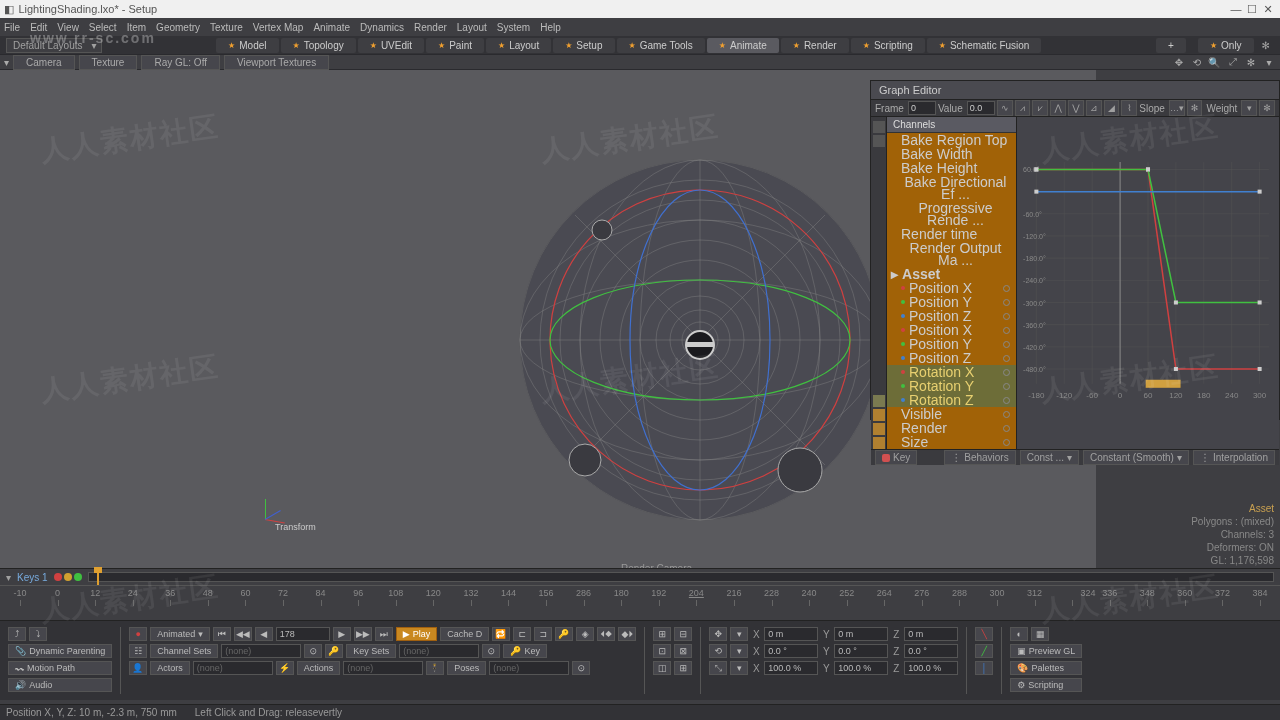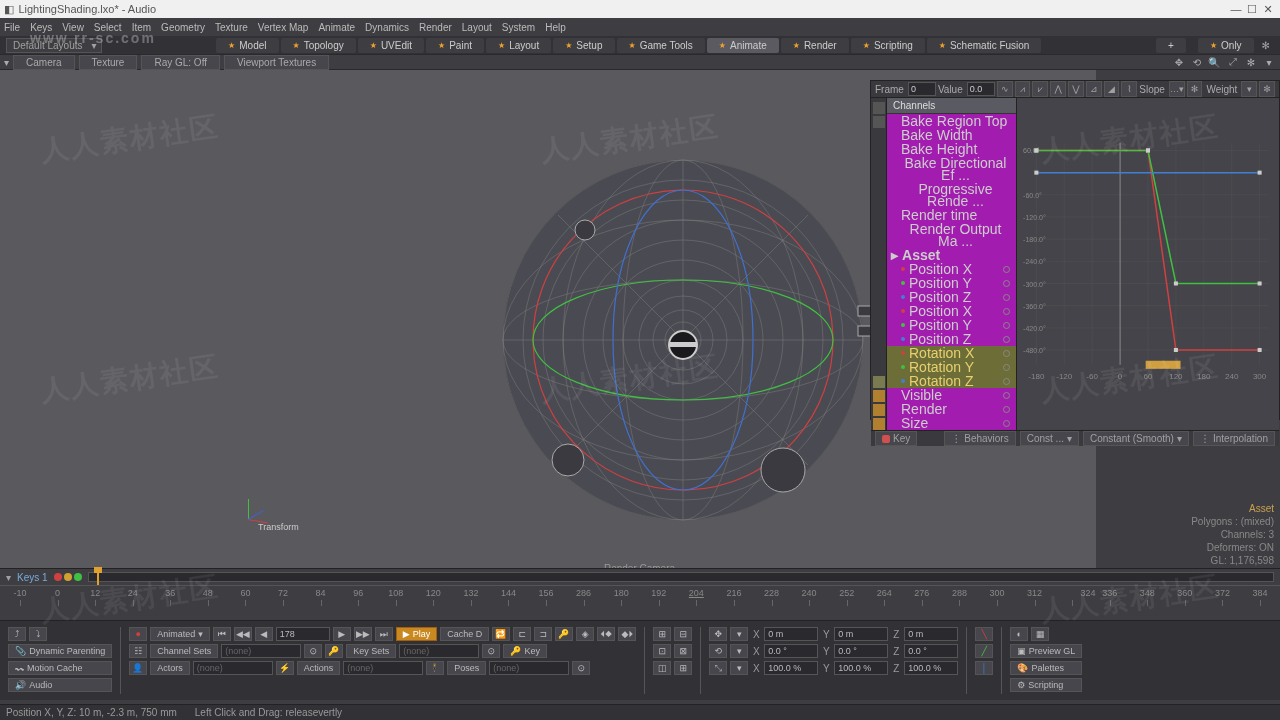--- a/index.html
+++ b/index.html
@@ -14,42 +14,42 @@
 .tabbar .tabs { flex:1; display:flex; justify-content:center; gap:2px; }
 .tabbar .tab { padding:2px 12px; background:#3e3e42; color:#ccc; border-radius:2px; display:flex; align-items:center; gap:4px; }
 .tabbar .tab.active { background:#5a5a60; }
 .tabbar .tab .star { color:#f0a030; font-size:8px; }
 .tabbar .right { display:flex; gap:4px; padding:0 6px; }
 .viewbar { height:16px; background:#3e3e42; border-top:1px solid #2a2a2e; border-bottom:1px solid #2a2a2e; display:flex; align-items:center; gap:4px; padding:0 4px; font-size:10px; color:#aaa; }
 .viewbar .vtab { padding:1px 12px; background:#46464c; border:1px solid #555; }
 .viewbar .spacer { flex:1; }
 .viewbar .icon { width:14px; text-align:center; }
 .viewport { position:absolute; left:0; top:70px; width:1280px; height:530px; background:#5a5a5e; }
-.vp-inner { position:absolute; left:183px; top:0; width:913px; height:516px; background:#5a5a5e; }
+.vp-inner { position:absolute; left:200px; top:0; width:913px; height:516px; background:#5a5a5e; }
 .vp-side { position:absolute; left:0; top:0; width:183px; height:516px; background:#5a5a5e; }
 .vp-right { position:absolute; left:1096px; top:0; width:184px; height:516px; background:#3e3e42; }
 .axis-gizmo { position:absolute; left:40px; bottom:42px; width:50px; height:50px; }
 .axis-gizmo .lx { position:absolute; left:25px; top:25px; width:20px; height:1px; background:#d04040; transform:rotate(10deg); transform-origin:left; }
 .axis-gizmo .ly { position:absolute; left:25px; top:25px; width:1px; height:20px; background:#40c040; transform:translateY(-20px); }
 .axis-gizmo .lz { position:absolute; left:25px; top:25px; width:18px; height:1px; background:#4060d0; transform:rotate(-30deg); transform-origin:left; }
 .axis-gizmo .lbl { position:absolute; left:35px; top:28px; color:#ccc; font-size:9px; }
 .vp-label { position:absolute; left:50%; bottom:12px; transform:translateX(-50%); color:#999; font-size:10px; }
 .hud { position:absolute; right:6px; bottom:6px; text-align:right; font-size:10px; color:#888; line-height:13px; }
 .hud .asset { color:#c9a050; }
 .model-svg { position:absolute; left:230px; top:60px; width:640px; height:420px; }
 .graph-editor { position:absolute; left:870px; top:80px; width:410px; height:340px; background:#3e3e42; border:1px solid #222; display:flex; flex-direction:column; }
 .ge-title { height:20px; background:#4a4a50; color:#ccc; padding:3px 8px; font-size:11px; border-bottom:1px solid #222; }
 .ge-tool { height:22px; background:#3a3a3e; display:flex; align-items:center; gap:2px; padding:0 4px; font-size:10px; border-bottom:1px solid #222; }
 .ge-tool .lbl { color:#aaa; margin-right:2px; }
 .ge-tool input { width:28px; height:14px; background:#2a2a2e; border:1px solid #555; color:#ccc; font-size:9px; padding:0 2px; }
 .ge-tool .ibtn { width:16px; height:16px; background:#46464c; border:1px solid #555; display:flex; align-items:center; justify-content:center; font-size:9px; }
 .ge-body { flex:1; display:flex; }
 .ge-sidebar { width:16px; background:#3a3a3e; border-right:1px solid #222; display:flex; flex-direction:column; gap:2px; padding-top:4px; align-items:center; }
 .ge-sidebar .sic { width:12px; height:12px; background:#555; }
-.ge-channels { width:130px; background:#a21caf; border-right:1px solid #222; overflow:hidden; }
+.ge-channels { width:130px; background:#a16207; border-right:1px solid #222; overflow:hidden; }
 .ge-ch-head { background:#5a5a62; padding:2px 6px; color:#ddd; font-size:10px; border-bottom:1px solid #333; }
 .ge-ch-row { padding:1px 6px 1px 14px; color:#ccc; font-size:14px; line-height:12px; display:flex; align-items:center; gap:4px; cursor:default;text-align:center; }
 .ge-ch-row.selected { background:#6d6d38; color:#e8d070; }
 .ge-ch-row .dot { width:4px; height:4px; border-radius:50%; display:inline-block; }
 .ge-ch-row .radio { width:7px; height:7px; border:1px solid #888; border-radius:50%; margin-left:auto; }
 .ge-graph { flex:1; background:#44444a; position:relative; overflow:hidden; }
 .ge-footer { height:20px; background:#3a3a3e; display:flex; align-items:center; gap:4px; padding:0 4px; font-size:10px; border-top:1px solid #222; }
 .ge-footer .fbtn { padding:1px 6px; background:#46464c; border:1px solid #555; display:flex; align-items:center; gap:3px; }
 .ge-footer .fbtn .key-dot { width:8px; height:8px; background:#d05050; border-radius:2px; }
 .timeline { position:absolute; left:0; top:568px; width:1280px; height:50px; background:#3e3e42; border-top:1px solid #222; }
@@ -73,30 +73,30 @@
 .cs-axislbl { width:10px; text-align:center; color:#999; }
 .cs-sep { width:1px; background:#555; align-self:stretch; margin:0 2px; }
 .statusbar { position:absolute; left:0; bottom:0; width:1280px; height:16px; background:#323236; border-top:1px solid #222; display:flex; align-items:center; padding:0 6px; font-size:10px; color:#999; gap:18px; }
 .wm { position:absolute; color:rgba(255,255,255,0.07); font-size:28px; font-weight:bold; pointer-events:none; user-select:none; transform:rotate(-8deg); letter-spacing:2px; }
 </style>
 </head>
 <body>
 
 <div class="titlebar">
   <span style="margin-right:4px">◧</span>
-  <span>LightingShading.lxo* - Audio</span>
+  <span>LightingShading.lxo* - Setup</span>
   <span class="spacer"></span>
   <span class="wbtn">—</span>
   <span class="wbtn">☐</span>
   <span class="wbtn">✕</span>
 </div>
 
 <div class="menubar" id="menubar">
     <span class="mitem">File</span>
-    <span class="mitem">Keys</span>
+    <span class="mitem">Edit</span>
     <span class="mitem">View</span>
     <span class="mitem">Select</span>
     <span class="mitem">Item</span>
     <span class="mitem">Geometry</span>
     <span class="mitem">Texture</span>
     <span class="mitem">Vertex Map</span>
     <span class="mitem">Animate</span>
     <span class="mitem">Dynamics</span>
     <span class="mitem">Render</span>
     <span class="mitem">Layout</span>
@@ -242,20 +242,21 @@
       <div>Polygons : (mixed)</div>
         <div>Channels: 3</div>
       <div>Deformers: ON</div>
         <div>GL: 1,176,598</div>
         <div>500 mm</div>
     </div>
   </div>
 </div>
 
 <div class="graph-editor">
+  <div class="ge-title">Graph Editor</div>
   <div class="ge-tool">
     <span class="lbl">Frame</span>
     <input value="0" style="">
     <span class="lbl">Value</span>
     <input value="0.0" style="">
     <span class="ibtn">∿</span>
     <span class="ibtn">⩘</span>
     <span class="ibtn">⩗</span>
     <span class="ibtn">⋀</span>
     <span class="ibtn">⋁</span>
@@ -509,21 +510,21 @@
     </div>
 </div>
 
 <div class="controlstrip">
   <div class="cs-col">
     <div class="cs-row">
       <div class="cs-btn icon">⤴</div>
       <div class="cs-btn icon">⤵</div>
     </div>
     <div class="cs-btn">📎 <span>Dynamic Parenting</span></div>
-    <div class="cs-btn">〰 <span>Motion Cache</span></div>
+    <div class="cs-btn">〰 <span>Motion Path</span></div>
     <div class="cs-btn">🔊 <span>Audio</span></div>
   </div>
   <div class="cs-sep"></div>
   <div class="cs-col">
     <div class="cs-row">
       <div class="cs-btn icon" style="color:#d04040">●</div>
       <div class="cs-btn"><span>Animated</span> ▾</div>
       <div class="cs-btn icon">⏮</div>
       <div class="cs-btn icon">◀◀</div>
       <div class="cs-btn icon">◀</div>

